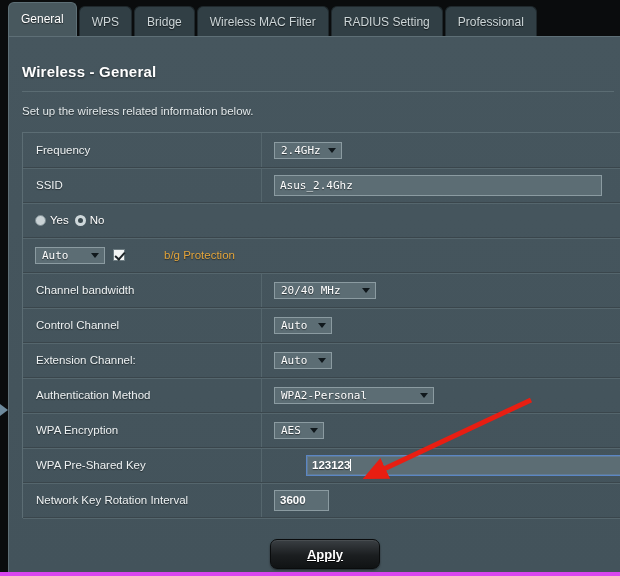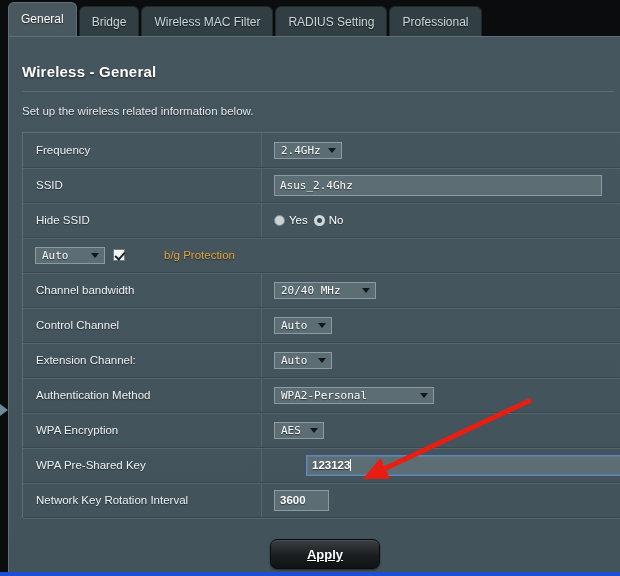--- a/index.html
+++ b/index.html
@@ -11,21 +11,21 @@
     width: 620px;
     height: 576px;
     overflow: hidden;
     font-family: "Liberation Sans", sans-serif;
   }
 
   #app {
     position: relative;
     width: 620px;
     height: 576px;
-    background: #1d4ed8;
+    background: #d946ef;
     overflow: hidden;
   }
 
   
   .tabstrip {
     position: absolute;
     left: 0;
     top: 0;
     width: 620px;
     height: 36px;
@@ -316,20 +316,21 @@
   }
 </style>
 </head>
 <body>
 
 <div id="app">
 
   <div class="tabstrip">
     <div class="tabs">
       <div class="tab active">General</div>
+      <div class="tab">WPS</div>
       <div class="tab">Bridge</div>
       <div class="tab">Wireless MAC Filter</div>
       <div class="tab">RADIUS Setting</div>
       <div class="tab">Professional</div>
     </div>
   </div>
 
   <div class="left-rail">
     <div class="rail-handle"></div>
   </div>
@@ -354,21 +355,20 @@
         </div>
 
         <div class="row">
           <div class="cell-label">SSID</div>
           <div class="cell-value">
             <div class="textinput ssid">Asus_2.4Ghz</div>
           </div>
         </div>
 
         <div class="row">
-          <div class="cell-label">Hide SSID</div>
           <div class="cell-value">
             <div class="radio-group">
               <label class="radio-item">
                 <span class="radio"></span>
                 <span class="radio-label">Yes</span>
               </label>
               <label class="radio-item">
                 <span class="radio checked"></span>
                 <span class="radio-label">No</span>
               </label>

